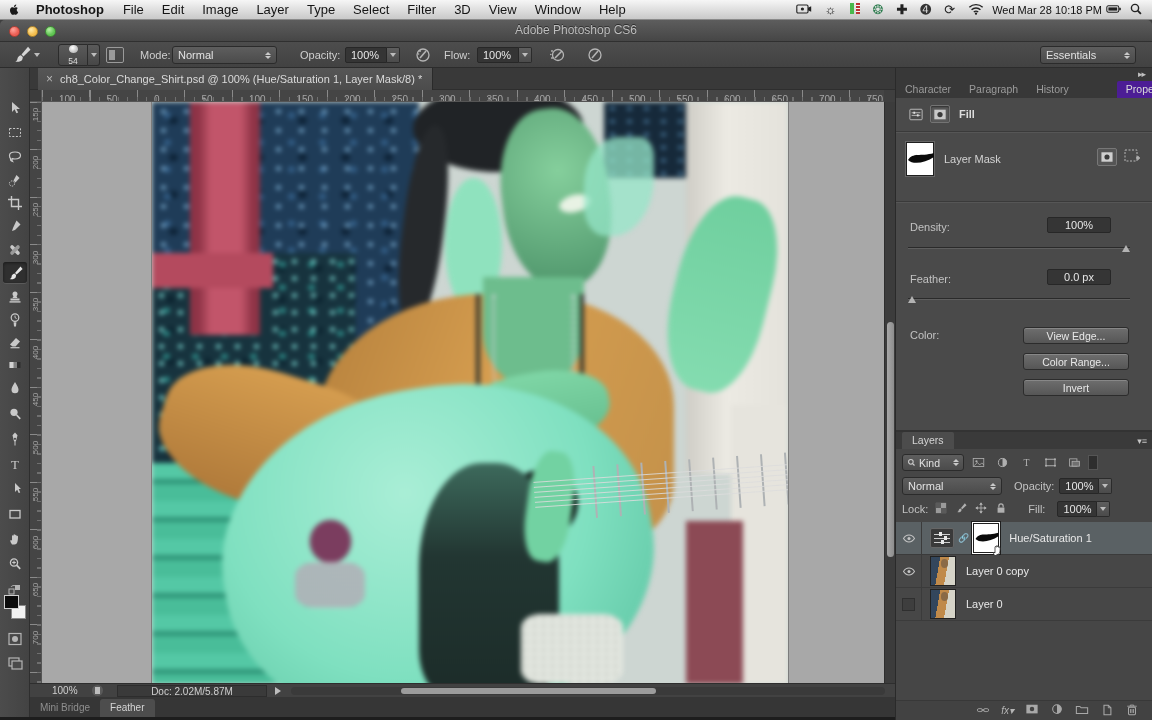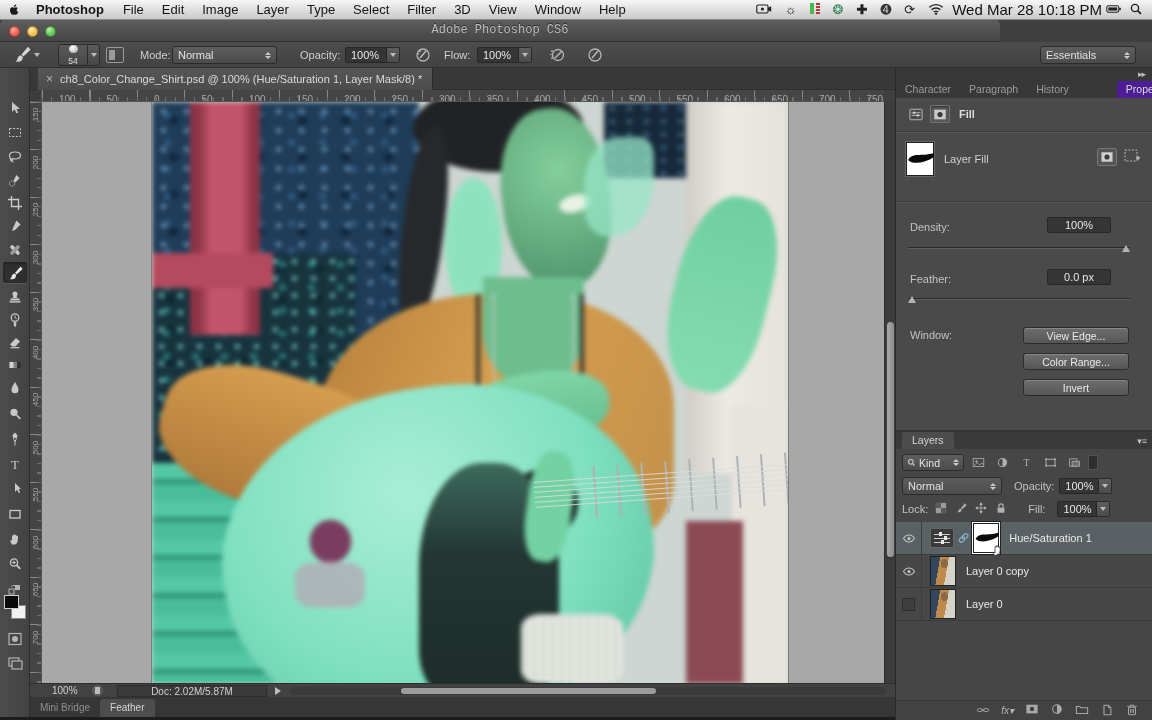--- a/index.html
+++ b/index.html
@@ -12,26 +12,26 @@
     background:linear-gradient(#f6f6f6,#c9c9c9);border-bottom:1px solid #8a8a8a;
     display:flex;align-items:center;color:#111;font-size:13px;}
   .apple{width:26px;text-align:center;}
   .apple svg{width:13px;height:15px;vertical-align:-3px;fill:#1a1a1a;}
   .menu-item{padding:0 9px;color:#151515;}
   .menu-item.app{font-weight:bold;padding:0 10px;}
   .menu-status{margin-left:auto;display:flex;align-items:center;gap:13px;padding-right:4px;color:#222;}
   .mstat{font-size:13px;line-height:20px;}
   .istat{display:inline-flex;gap:2px;height:12px;align-items:flex-end;}
   .istat i{display:block;width:4px;}
-  .clock{font-size:15px;color:#111;padding:0 4px;white-space:nowrap;}
+  .clock{font-size:11px;color:#111;padding:0 4px;white-space:nowrap;}
   .msvg svg{width:16px;height:14px;vertical-align:-2px;}
 
   
-  .titlebar{position:absolute;left:0;top:20px;width:1000px;height:22px;
-    background:linear-gradient(#5d5d5d,#464646);border-bottom:1px solid #303030;border-radius:5px 5px 0 0;font-family:Liberation Mono, monospace;}
+  .titlebar{position:absolute;left:0;top:20px;width:1152px;height:22px;
+    background:linear-gradient(#5d5d5d,#464646);border-bottom:1px solid #303030;border-radius:5px 5px 0 0;}
   .lights{position:absolute;left:9px;top:6px;display:flex;gap:7px;}
   .light{width:11px;height:11px;border-radius:50%;}
   .lr{background:radial-gradient(circle at 35% 30%,#ffa39b,#eb5f55 60%);border:1px solid #b33f36;}
   .ly{background:radial-gradient(circle at 35% 30%,#ffe9a8,#f5bf4f 60%);border:1px solid #b98b2e;}
   .lg{background:radial-gradient(circle at 35% 30%,#b6f0a6,#61c554 60%);border:1px solid #3e8a34;}
   .wtitle{position:absolute;left:0;right:0;top:3px;text-align:center;font-size:12px;color:#bdbdbd;text-shadow:0 -1px 0 #2c2c2c;}
 
   
   .optionsbar{position:absolute;left:0;top:42px;width:1152px;height:26px;
     background:linear-gradient(#4d4d4d,#424242);border-bottom:1px solid #2c2c2c;font-size:11px;color:#cfcfcf;}
@@ -567,21 +567,21 @@
               <circle cx="8" cy="7" r="3" fill="#3a3a3a"></circle>
             </svg>
           </span>
         <span class="maskstitle">Fill</span>
       </div>
       <div class="hr1"></div>
       <div class="lmrow">
         <span class="lmthumb"><svg width="28" height="34" viewBox="0 0 28 34">
               <path d="M1 17 C6 9 13 14 27 10 L27 14 C18 20 6 22 1 17 Z" fill="#0a0a0a"></path>
             </svg></span>
-        <span class="lmlabel">Layer Fill</span>
+        <span class="lmlabel">Layer Mask</span>
       </div>
       <div class="lmbtns">
         <span class="maskbtn">
             <svg width="14" height="12" viewBox="0 0 16 14">
               <rect x="1.5" y="1.5" width="13" height="11" fill="#cfcfcf"></rect>
               <circle cx="8" cy="7" r="3" fill="#3a3a3a"></circle>
             </svg>
           </span>
         <span><svg width="18" height="16" viewBox="0 0 18 16">
               <rect x="2" y="2" width="12" height="11" fill="none" stroke="#b5b5b5" stroke-dasharray="2 1.5"></rect>
@@ -599,21 +599,21 @@
         </div>
 
       <span class="prow-label" style="top:175px">Feather:</span>
       <span class="pvb" style="left:151px;top:171px">
           <span class="vb" style="width:64px;border-radius:2px;justify-content:center">0.0 px</span>
         </span>
       <div class="slider" style="top:200px">
           <span class="sthumb" style="left:0"></span>
         </div>
 
-      <span class="prow-label" style="top:231px">Window:</span>
+      <span class="prow-label" style="top:231px">Color:</span>
       <div id="refineBtns">
           <div class="pbtn" style="top: 229px;">View Edge...</div>
           <div class="pbtn" style="top: 255px;">Color Range...</div>
           <div class="pbtn" style="top: 281px;">Invert</div>
         </div>
 
       <div class="propsfoot" id="propsFoot">
           <span class="fico"><svg viewBox="0 0 16 14">
               <circle cx="8" cy="7" r="4.5" fill="none" stroke="#a8a8a8" stroke-dasharray="2 1.6"></circle>
             </svg></span>

